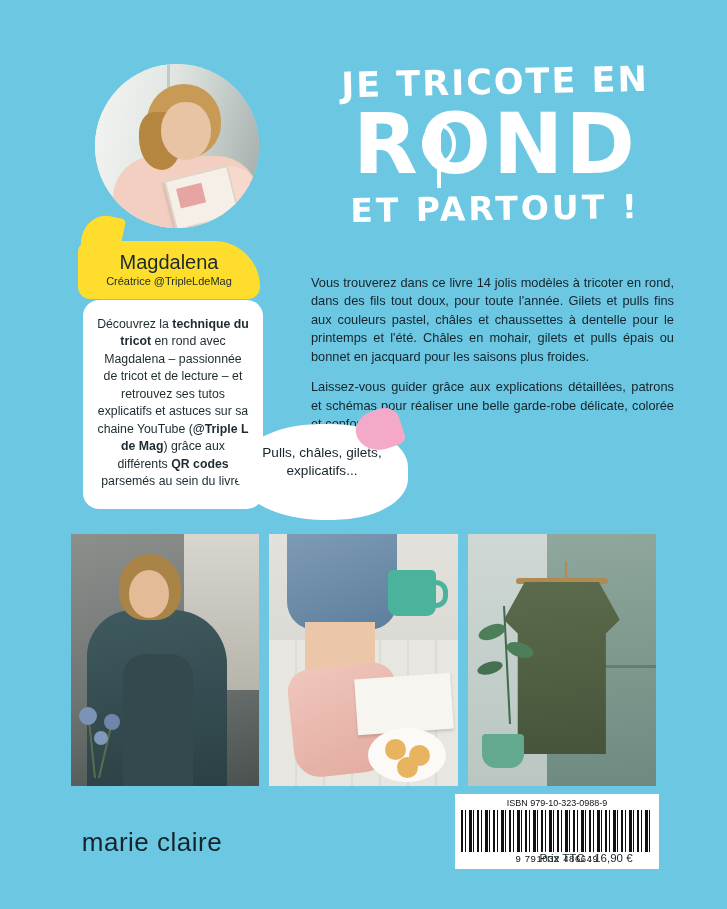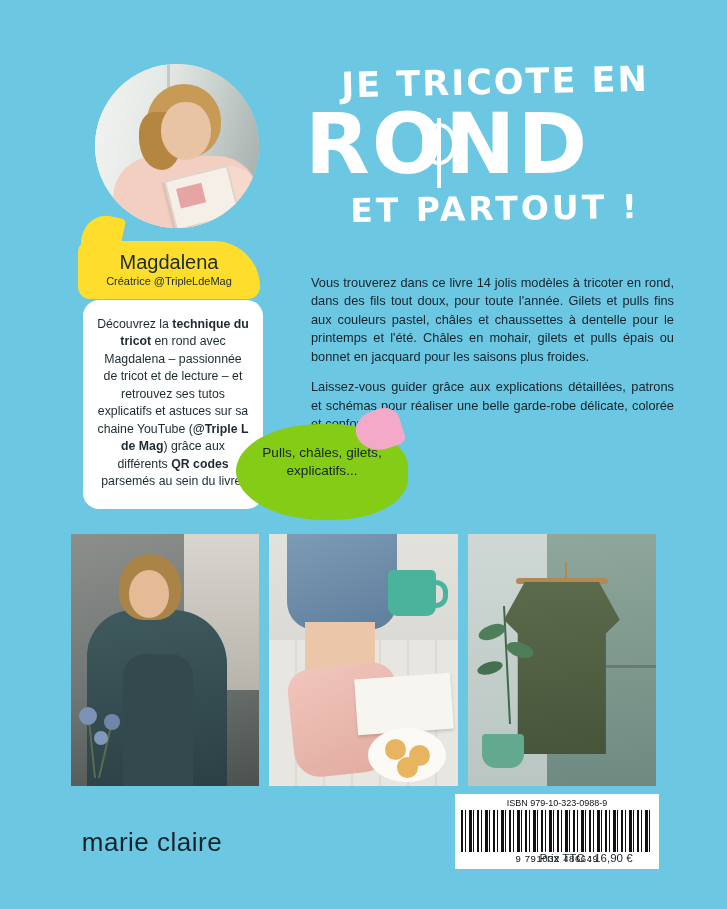--- a/index.html
+++ b/index.html
@@ -168,21 +168,21 @@
     font-weight: bold;
     transform: rotate(-1.2deg);
     text-align: center;
     font-family: "DejaVu Sans", sans-serif;
   }
   .t-line2 {
     font-size: 84px;
     font-weight: bold;
     letter-spacing: 2px;
     line-height: .92;
-    text-align: left;
+    text-align: center;
     margin-top: 4px;
     font-family: "DejaVu Sans", sans-serif;
     position: relative;
   }
   .needle {
     position: absolute;
     left: 108px;
     top: 8px;
     width: 52px;
     height: 76px;
@@ -213,21 +213,21 @@
   }
   .body-copy b { font-weight: normal; }
 
   
   .pink-blob {
     position: absolute;
     left: 236px;
     top: 424px;
     width: 172px;
     height: 96px;
-    background: #84cc16;
+    background: #ffffff;
     border-radius: 50% 46% 44% 52%;
   }
   .pink-blob .pk-tail {
     position: absolute;
     right: 6px;
     top: -14px;
     width: 46px;
     height: 40px;
     background: #f4a9c8;
     border-radius: 50% 40% 20% 60%;

